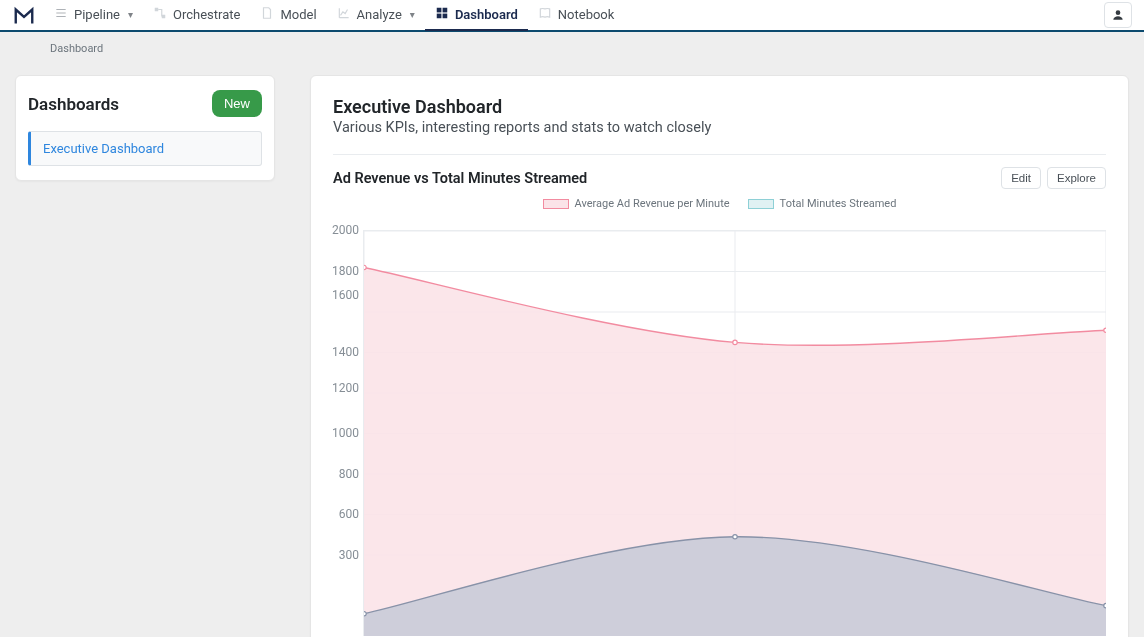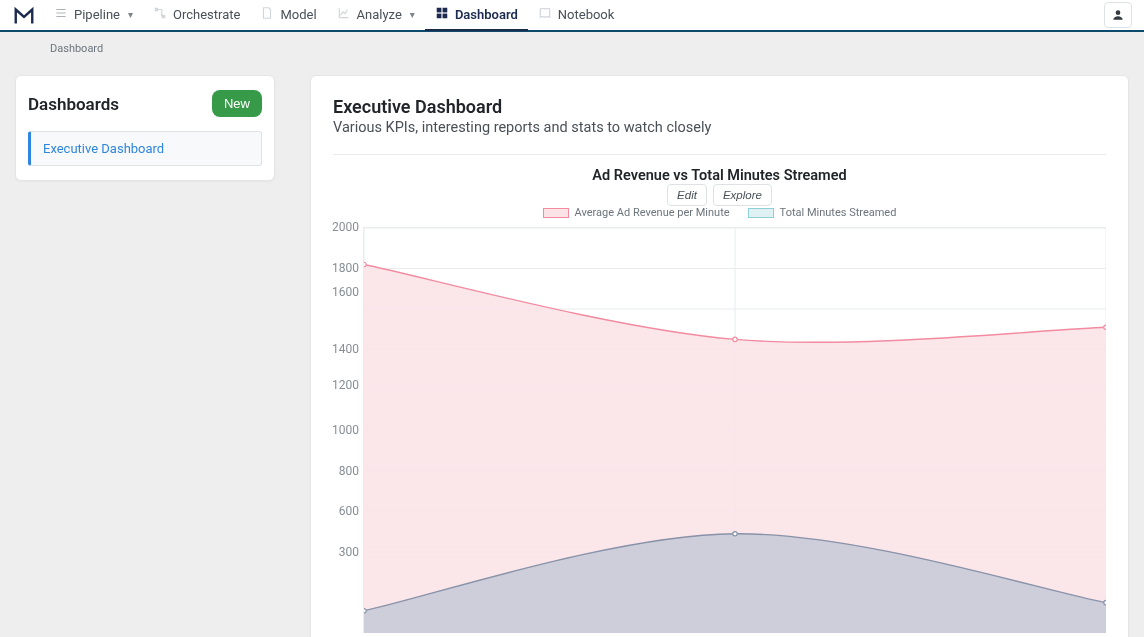--- a/index.html
+++ b/index.html
@@ -101,39 +101,38 @@
     border-radius: 6px;
     padding: 20px 22px;
     box-shadow: 0 1px 2px rgba(0,0,0,0.04);
     min-height: 560px;
   }
   .content-title { font-size: 18px; font-weight: 600; margin: 0 0 2px 0; }
   .content-sub { font-size: 14.5px; color: #495057; margin: 0 0 18px 0; }
   .rule { border: none; border-top: 1px solid #e9ecef; margin: 0 0 12px 0; }
   .chart-head {
     display: flex; align-items: center; justify-content: space-between;
-    flex-direction: column;
+    margin-bottom: 8px;
   }
   .chart-title { font-size: 14.5px; font-weight: 600; }
   .chart-actions { display: flex; gap: 6px; }
   .btn-sm {
     border: 1px solid #dee2e6;
     background: #fff;
     border-radius: 4px;
     font-size: 11.5px;
     padding: 4px 9px;
     color: #495057;
     cursor: pointer;
-    font-style: italic;
   }
   .legend {
     display: flex; justify-content: center; gap: 18px;
     font-size: 11px;
     color: #6c757d;
-    margin-bottom: 8px;
+    margin-bottom: 20px;
   }
   .legend-item { display: flex; align-items: center; gap: 6px; }
   .swatch { width: 26px; height: 10px; border: 1px solid; }
   .swatch.pink { background: #fbe3e8; border-color: #f28ba0; }
   .swatch.blue { background: #e0f1f3; border-color: #8ed0d6; }
   .chart-wrap { display: flex; }
   .y-axis {
     width: 30px;
     font-size: 12px;
     color: #868e96;

